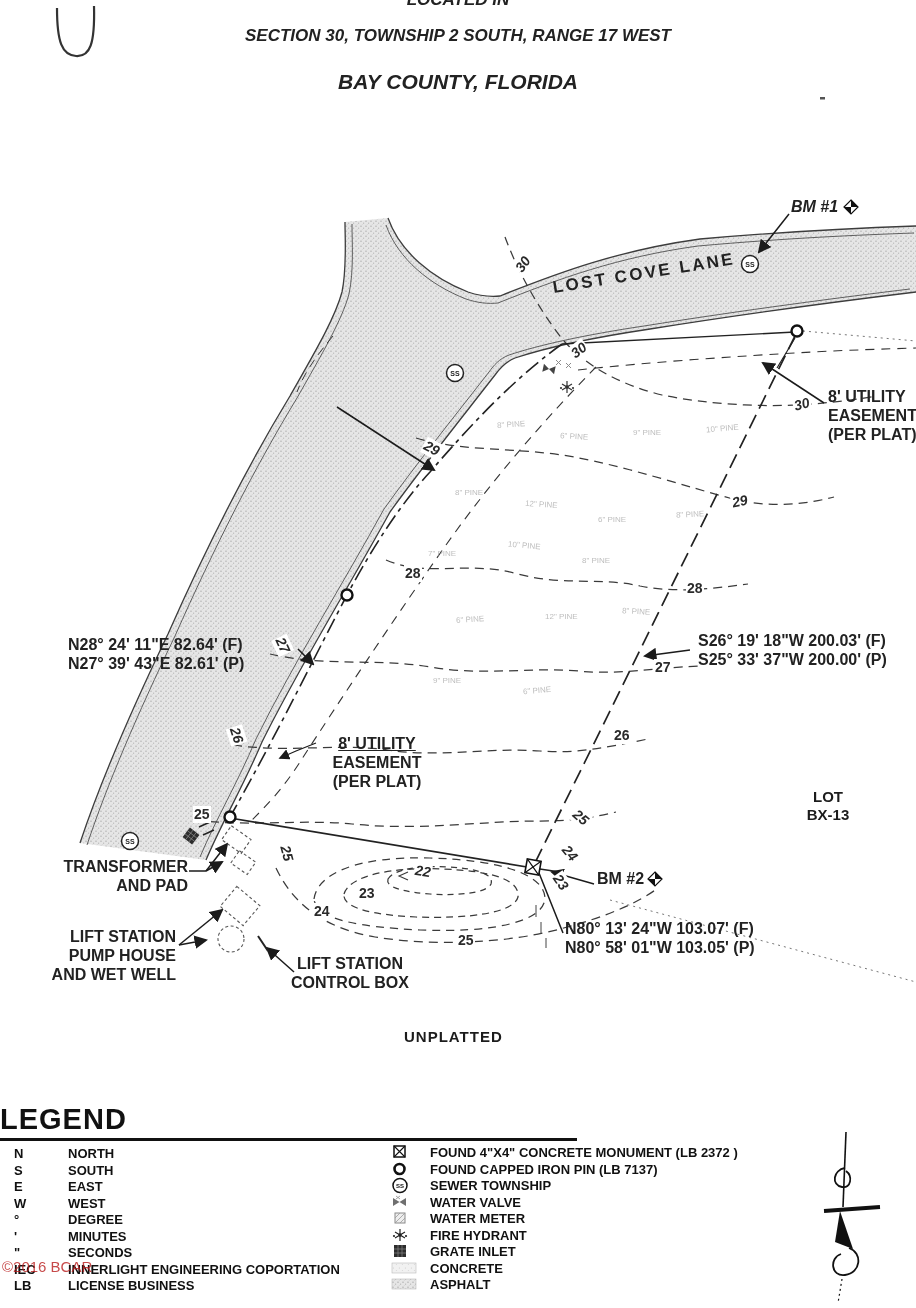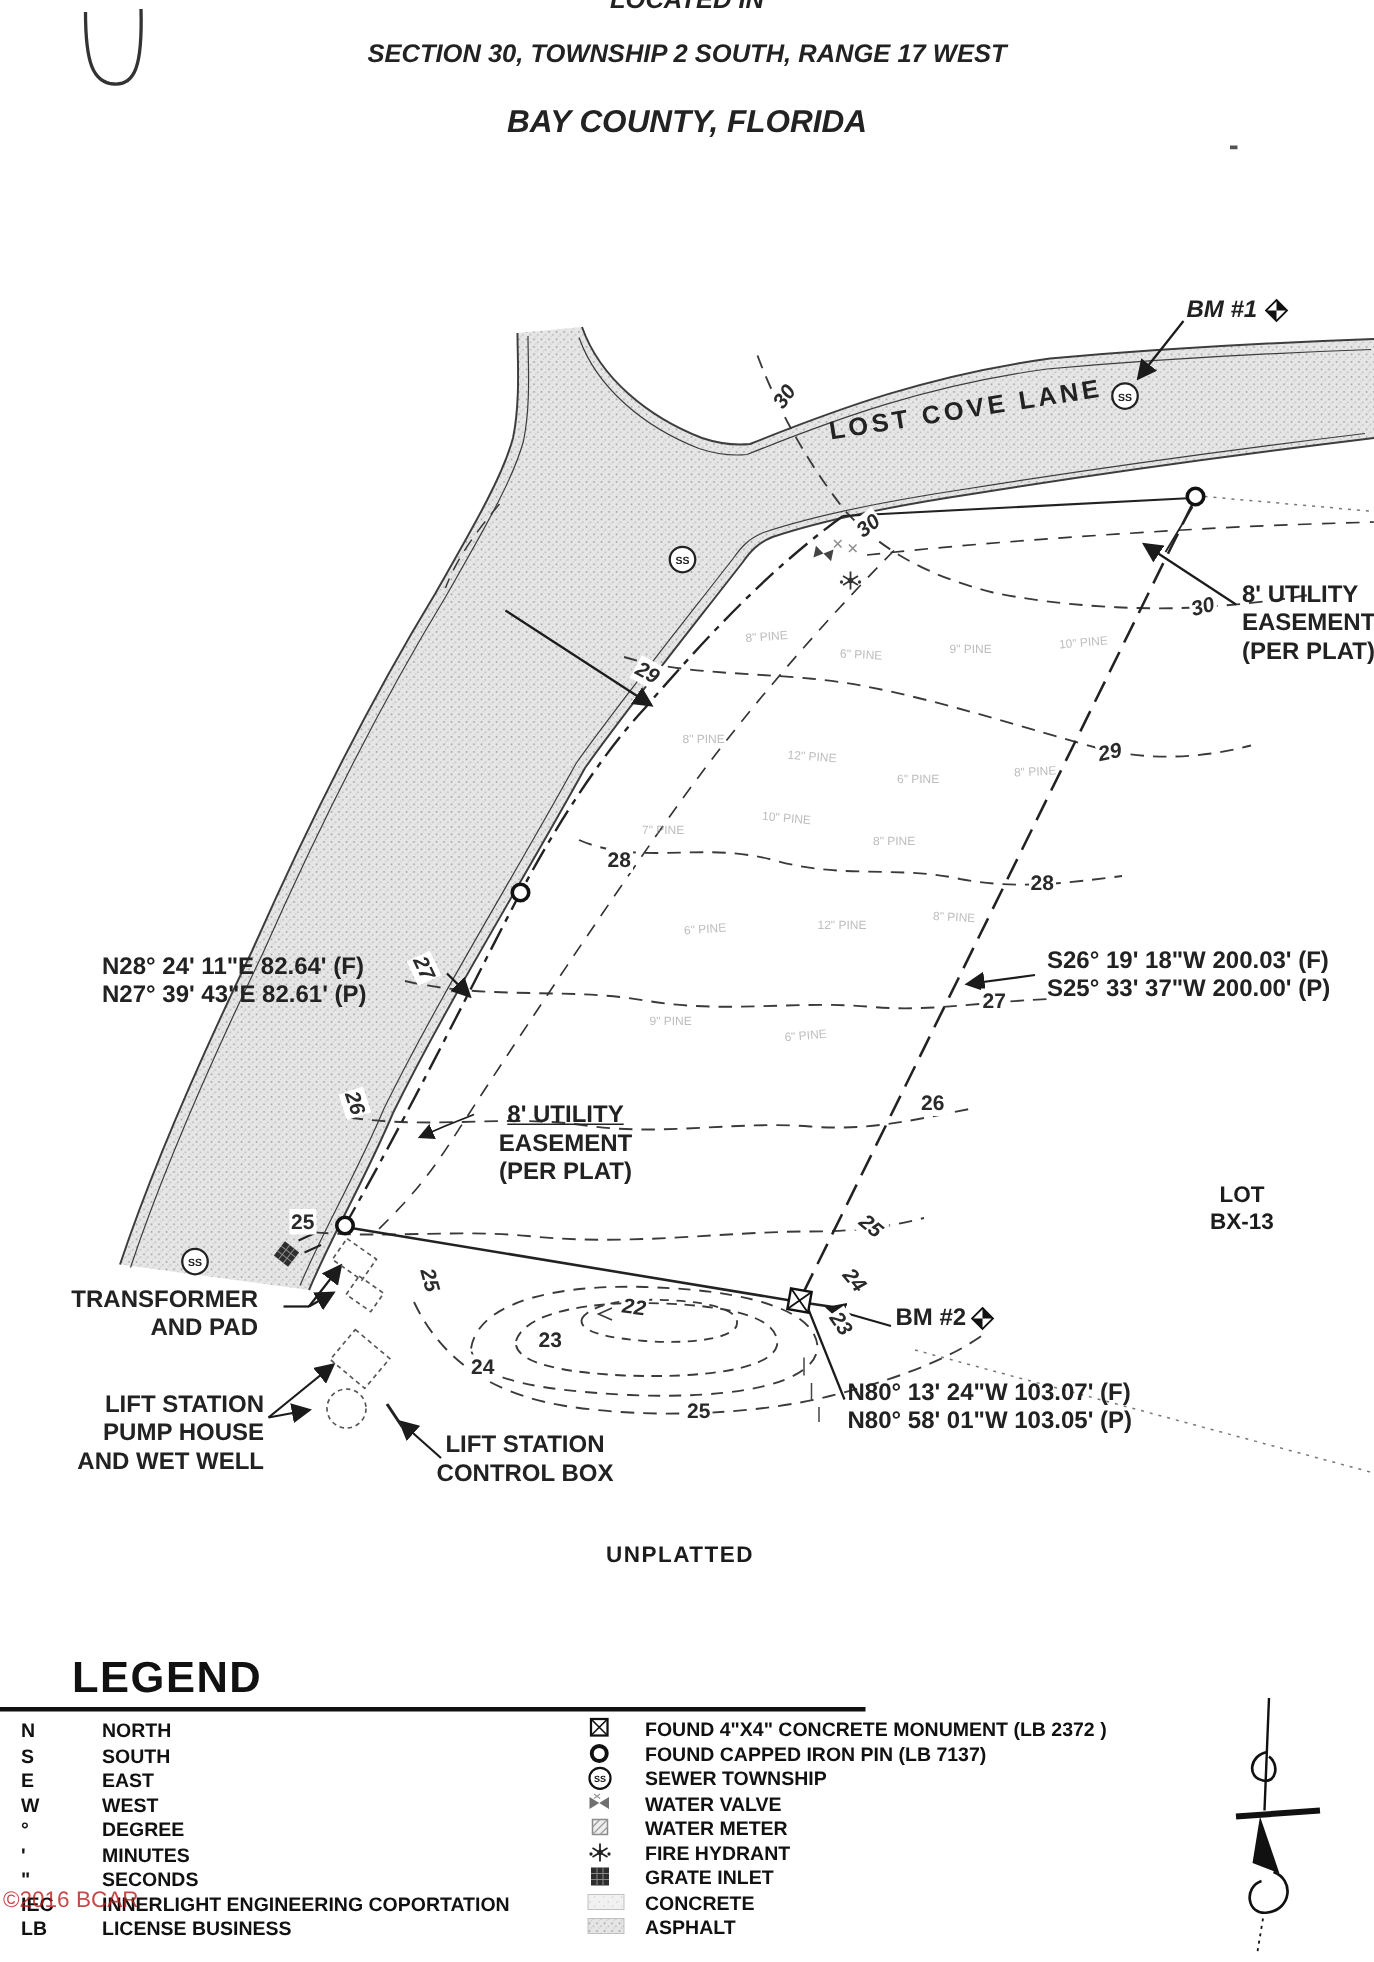--- a/index.html
+++ b/index.html
@@ -220,21 +220,21 @@
   <div class="lbl" style="left:565px;top:920px;">
     <div class="maptext">N80° 13' 24"W  103.07' (F)</div>
     <div class="maptext">N80° 58' 01"W  103.05' (P)</div>
   </div>
 
   <div class="lbl" style="left:798px;top:740px;width:60px;text-align:center;margin-top:48px;">
     <div style="font-size:15px;font-weight:600;">LOT</div>
     <div style="font-size:15px;font-weight:600;text-align:center;">BX-13</div>
   </div>
 
-  <div class="lbl" style="left:24px;top:858px;width:148px;text-align:right;">
+  <div class="lbl" style="left:40px;top:858px;width:148px;text-align:right;">
     <div class="maptext">TRANSFORMER</div>
     <div class="maptext">AND PAD</div>
   </div>
 
   <div class="lbl" style="left:30px;top:928px;width:146px;text-align:right;">
     <div class="maptext">LIFT STATION</div>
     <div class="maptext">PUMP HOUSE</div>
     <div class="maptext">AND WET WELL</div>
   </div>
 
@@ -276,21 +276,21 @@
   <span class="lbl tree" style="left:676px;top:510px;transform:rotate(-3deg);">8" PINE</span>
   <span class="lbl tree" style="left:428px;top:549px;">7" PINE</span>
   <span class="lbl tree" style="left:508px;top:541px;transform:rotate(5deg);">10" PINE</span>
   <span class="lbl tree" style="left:582px;top:556px;">8" PINE</span>
   <span class="lbl tree" style="left:456px;top:615px;transform:rotate(-4deg);">6" PINE</span>
   <span class="lbl tree" style="left:545px;top:612px;">12" PINE</span>
   <span class="lbl tree" style="left:622px;top:607px;transform:rotate(3deg);">8" PINE</span>
   <span class="lbl tree" style="left:433px;top:676px;">9" PINE</span>
   <span class="lbl tree" style="left:523px;top:686px;transform:rotate(-5deg);">6" PINE</span>
 
-  <div class="lbl legend-title" style="left:0px;top:1102px;padding-left:48px;">LEGEND</div>
+  <div class="lbl legend-title" style="left:0px;top:1102px;">LEGEND</div>
   <div style="position:absolute;left:0;top:1138px;width:577px;height:3px;background:#111;"></div>
 
   <div class="lg-row" style="top:1146px;">
       <span class="lg-sym">N</span>
       <span class="lg-lab">NORTH</span>
     </div>
   <div class="lg-row" style="top:1162.5px;">
       <span class="lg-sym">S</span>
       <span class="lg-lab">SOUTH</span>
     </div>

